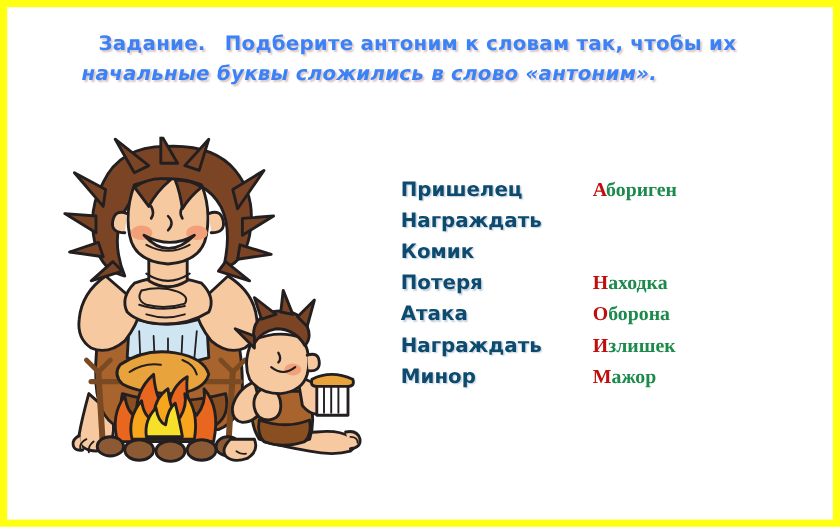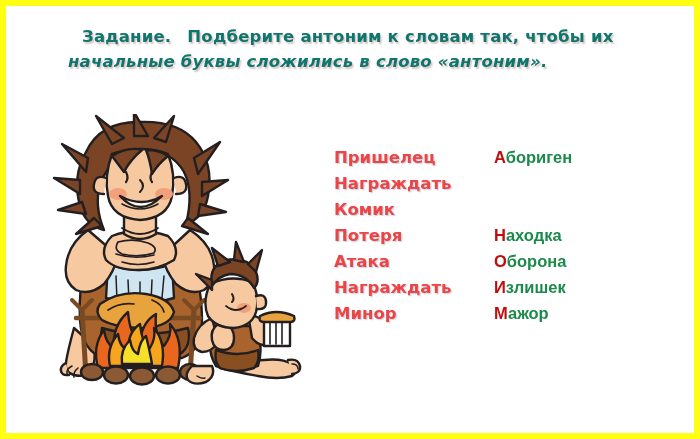--- a/index.html
+++ b/index.html
@@ -18,21 +18,21 @@
     overflow:hidden;
   }
   
   .title{
     position:absolute;
     left:62px; top:18px; width:570px;
     font-family:"DejaVu Sans", sans-serif;
     font-size:16.5px;
     font-weight:700;
     line-height:25px;
-    color:#0f766e;
+    color:#3b82f6;
     letter-spacing:0.2px;
     text-shadow:1.5px 1.5px 1.5px rgba(190,150,150,.55);
   }
   .title .l1{display:block; text-indent:14px;}
   .title .l2{display:block;font-style:italic;}
   .title .gap{display:inline-block;width:16px;}
 
   
   .words{
     position:absolute;
@@ -42,26 +42,26 @@
   .wrow{
     height:26px;
     display:flex;
     align-items:flex-start;
   }
   .wleft{
     width:160px;
     font-family:"DejaVu Sans", sans-serif;
     font-size:16.5px;
     font-weight:700;
-    color:#ef4444;
+    color:#0c4a6e;
     text-shadow:1.2px 1.2px 1.2px rgba(150,170,195,.55);
     white-space:nowrap;
   }
   .wright{
-    font-family:Liberation Sans, sans-serif;
+    font-family:Liberation Serif, serif;
     font-size:16.5px;
     font-weight:700;
     color:#1b8a4b;
     white-space:nowrap;
   }
   .wright .ini{color:#c00d0d;}
 
   
   .art{
     position:absolute;

